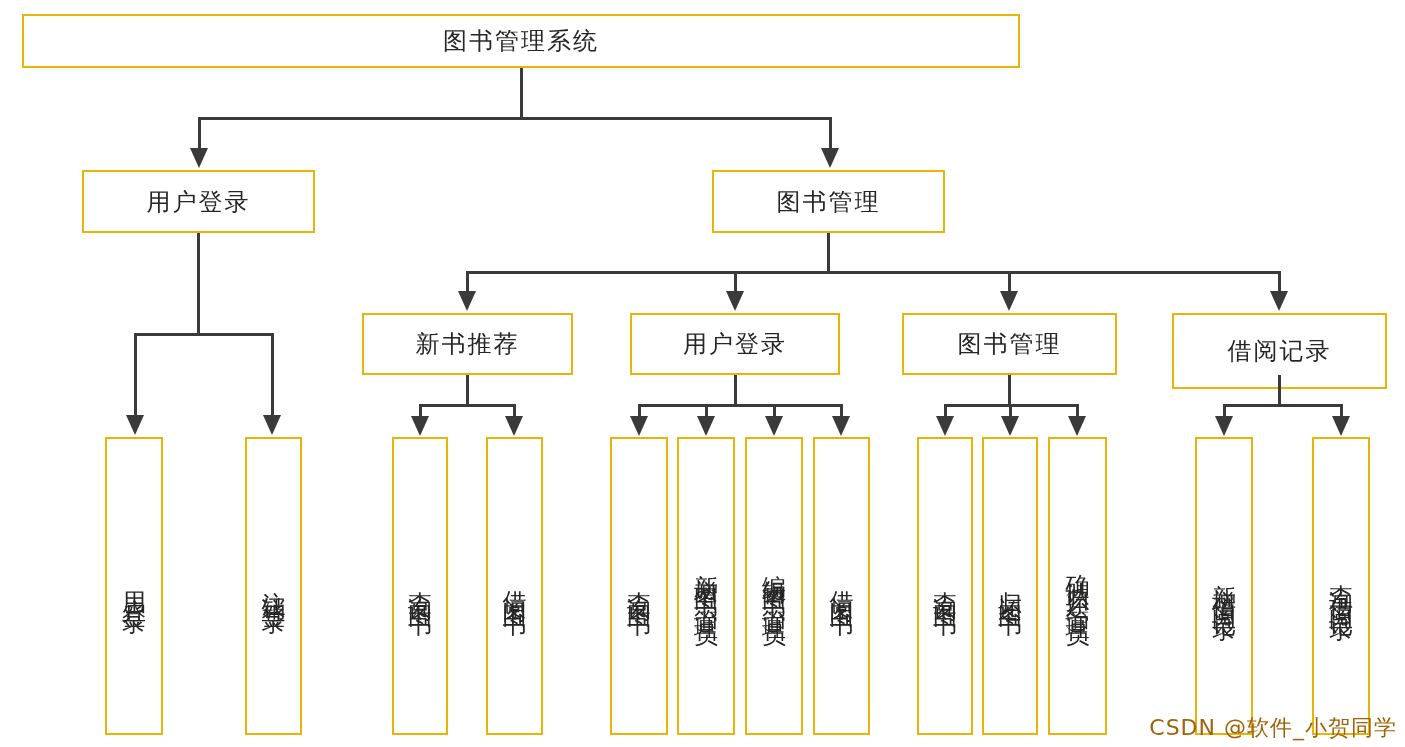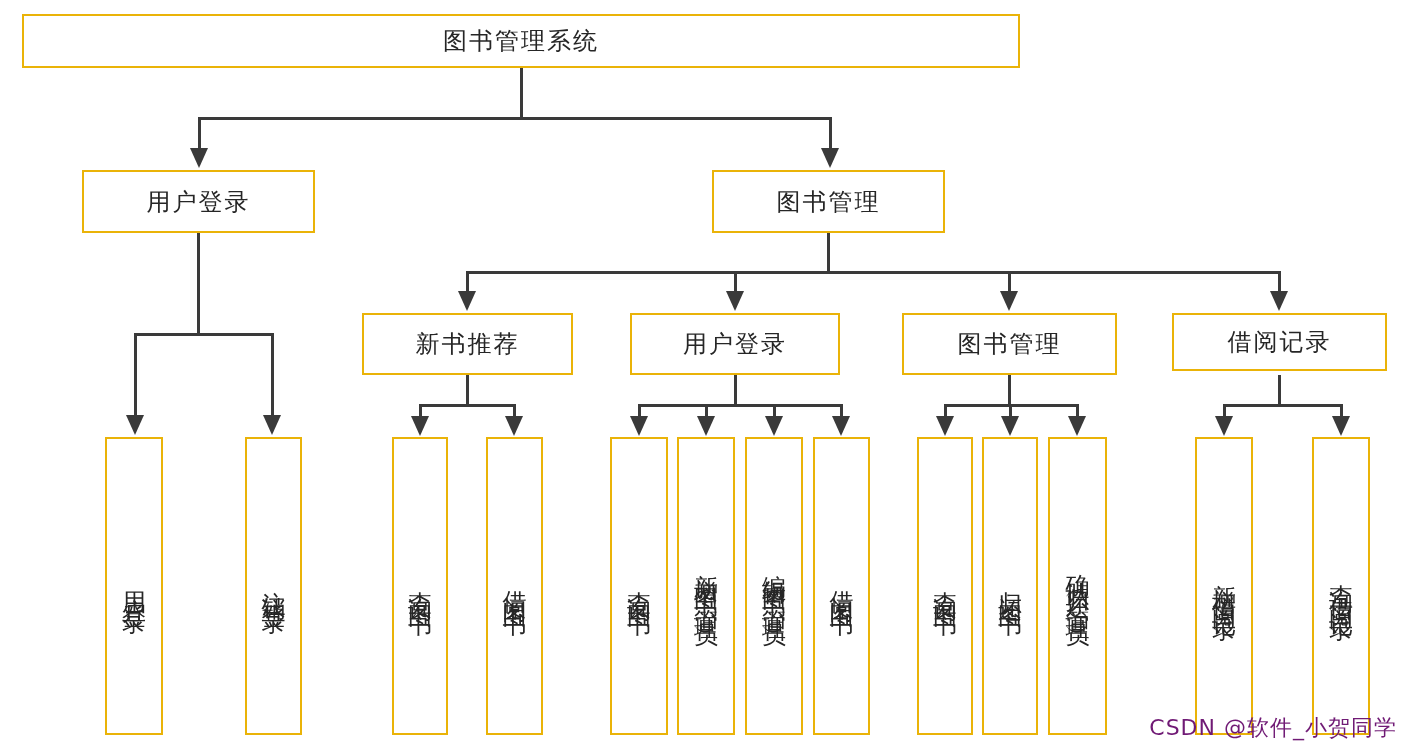--- a/index.html
+++ b/index.html
@@ -45,21 +45,21 @@
     height: 0;
     border-left: 9px solid transparent;
     border-right: 9px solid transparent;
     border-top: 20px solid #3a3a3a;
   }
   .watermark {
     position: absolute;
     right: 8px;
     bottom: 4px;
     font-size: 22px;
-    color: #701a75;
+    color: #a16207;
     letter-spacing: 1px;
     z-index: 6;
     white-space: nowrap;
   }
 </style>
 </head>
 <body>
 
 <div id="stage">
 
@@ -101,21 +101,21 @@
 
   <div class="box" style="left:362px; top:313px; width:211px; height:62px;">
     <span class="hlabel">新书推荐</span>
   </div>
   <div class="box" style="left:630px; top:313px; width:210px; height:62px;">
     <span class="hlabel">用户登录</span>
   </div>
   <div class="box" style="left:902px; top:313px; width:215px; height:62px;">
     <span class="hlabel">图书管理</span>
   </div>
-  <div class="box" style="left:1172px; top:313px; width:215px; height:58px;">
+  <div class="box" style="left:1172px; top:313px; width:215px; height:76px;">
     <span class="hlabel">借阅记录</span>
   </div>
 
   <div class="line" style="left:465.5px; top:375px; width:3px; height:32px;"></div>
   <div class="line" style="left:418.5px; top:404px; width:97px; height:3px;"></div>
   <div class="line" style="left:418.5px; top:404px; width:3px; height:15px;"></div>
   <div class="arrow" style="left:411px; top:416px;"></div>
   <div class="line" style="left:512.5px; top:404px; width:3px; height:15px;"></div>
   <div class="arrow" style="left:505px; top:416px;"></div>
 

